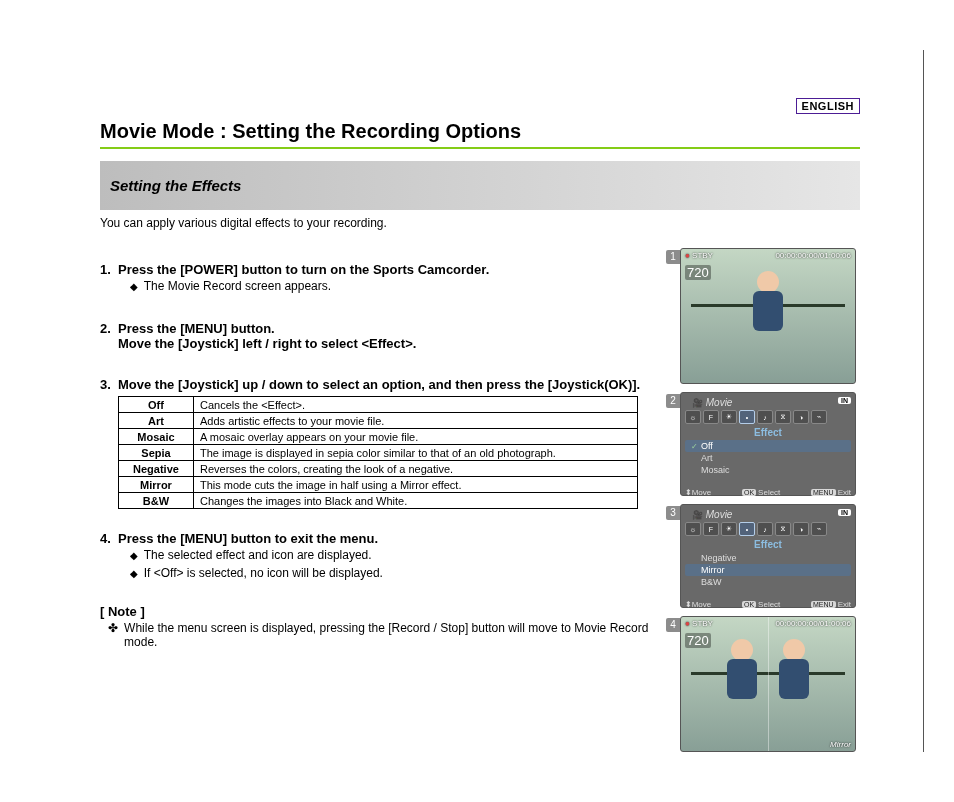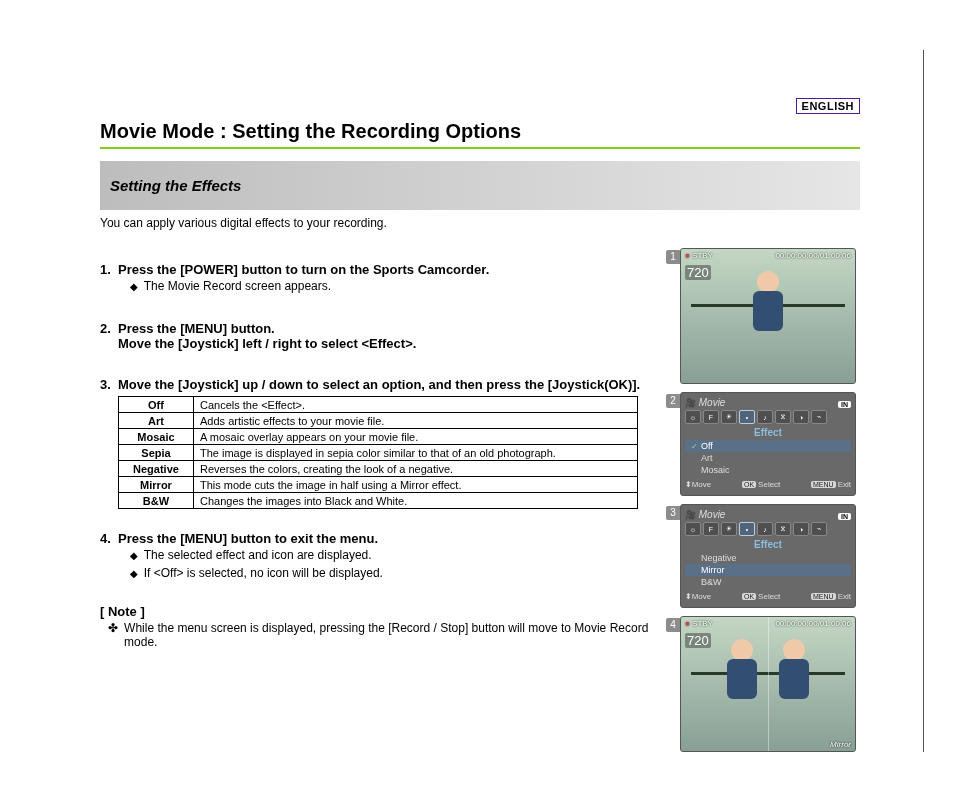--- a/index.html
+++ b/index.html
@@ -200,22 +200,23 @@
   .menu-screen {
     color: #fff;
     font-size: 9px;
     padding: 4px 4px 4px 4px;
     height: 104px;
     box-sizing: border-box;
   }
   .menu-top {
     display: flex;
     justify-content: space-between;
-    align-items: flex-end;
+    align-items: flex-start;
     margin-bottom: 2px;
+    margin-left: 7px;
   }
   .mode-label { font-style: italic; color: #ddd; font-size: 10px; }
   .in-badge {
     font-size: 7px; background: #fff; color: #000;
     border-radius: 2px; padding: 0 3px; font-weight: bold;
   }
   .icon-row {
     display: flex; gap: 2px; margin-bottom: 3px;
     align-items: center;
   }
@@ -244,21 +245,21 @@
   .opt.sel {
     background: #5a7088;
     color: #fff;
     border-radius: 2px;
   }
   .menu-bottom {
     display: flex;
     justify-content: space-between;
     color: #ddd;
     font-size: 8px;
-    margin-top: 4px;
+    margin-top: 12px;
     align-items: flex-end;
   }
   .hint-key {
     background: #d8d8d8; color: #222;
     border-radius: 2px; padding: 0 2px; font-size: 7px;
     margin-right: 2px;
   }
 
   .page-badge {
     position: absolute;

